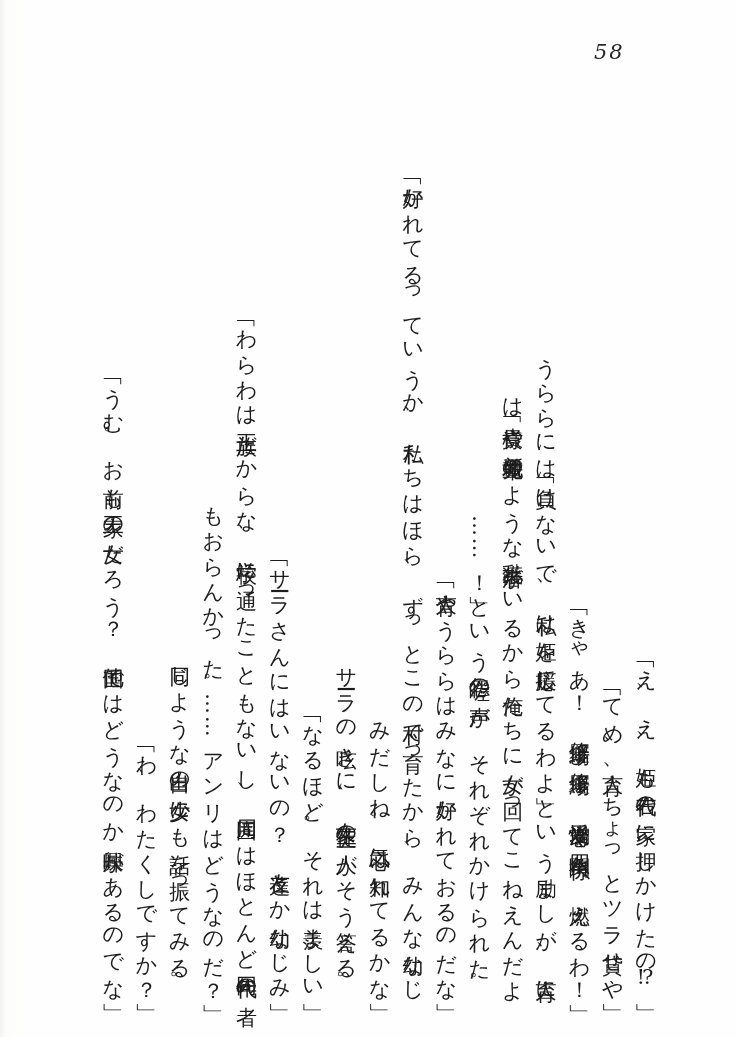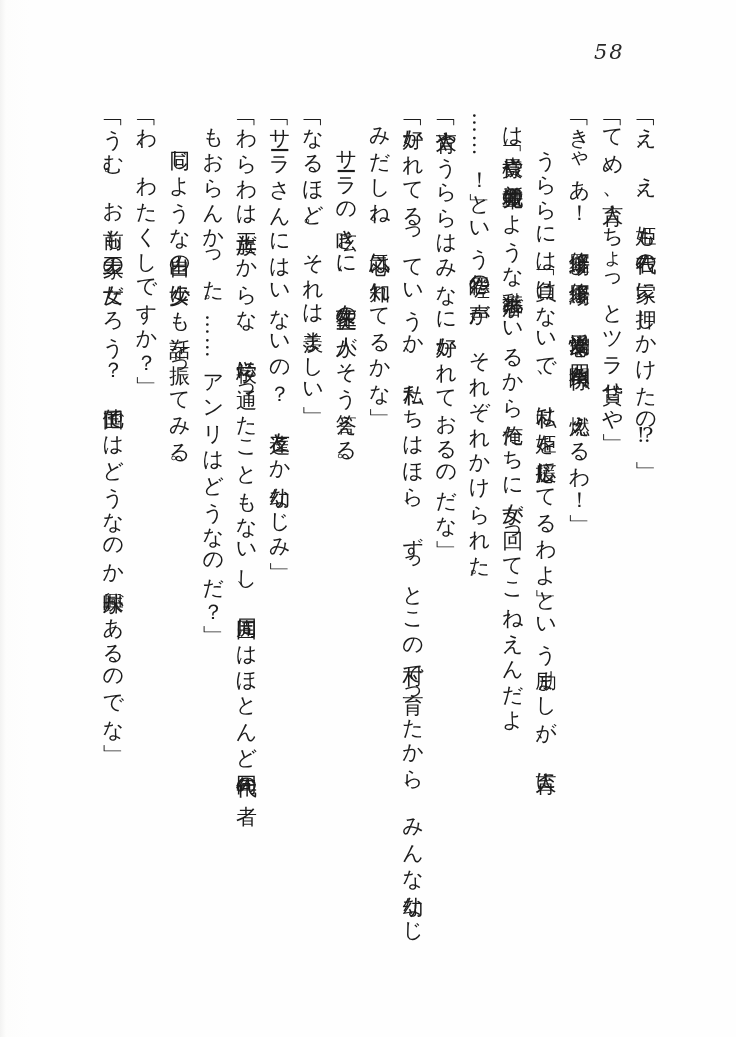--- a/index.html
+++ b/index.html
@@ -10,20 +10,21 @@
     background: #ffffff;
     overflow: hidden;
   }
   .book-page {
     position: relative;
     width: 736px;
     height: 1037px;
     background: linear-gradient(90deg, #f3f3f2 0px, #fdfdfc 6px, #fefefe 30px, #fefefe 100%);
     font-family: "DejaVu Serif", "Liberation Serif", serif;
     color: #1c1c1c;
+    text-align: right;
   }
   .page-number {
     position: absolute;
     top: 40px;
     left: 594px;
     font-size: 21px;
     font-style: italic;
     letter-spacing: 2px;
     color: #2a2a2a;
   }

